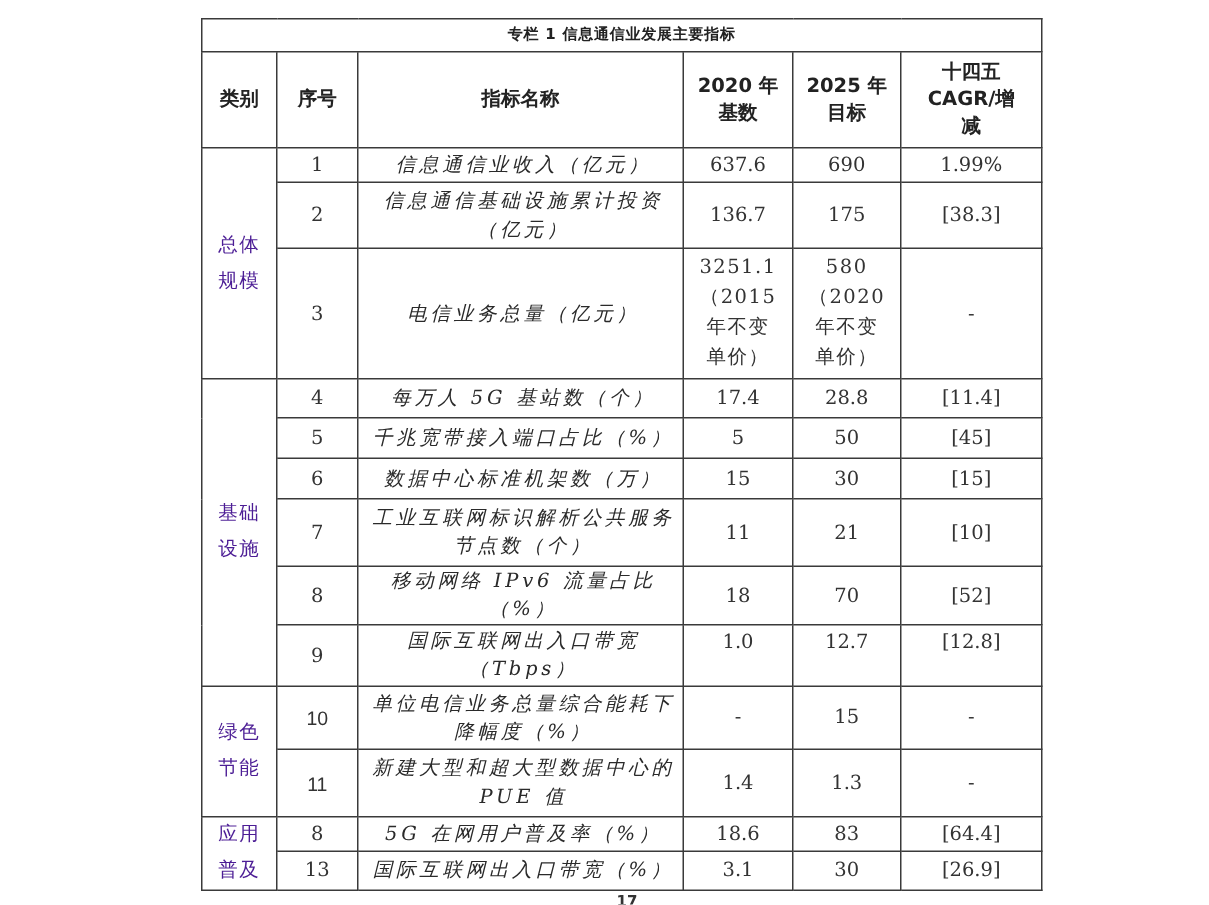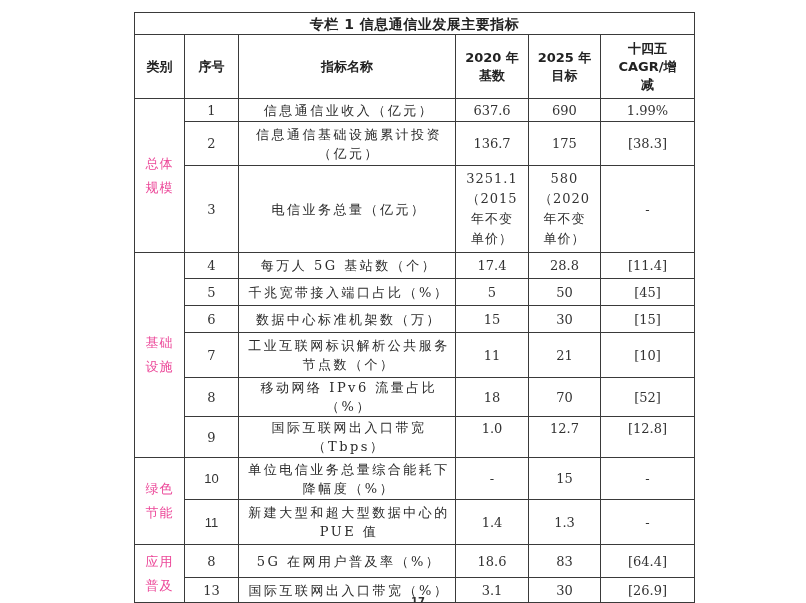--- a/index.html
+++ b/index.html
@@ -45,39 +45,40 @@
     font-weight: normal;
     box-sizing: border-box;
   }
   table.ind th {
     font-family: "DejaVu Sans", "Liberation Sans", sans-serif;
     font-weight: bold;
     color: #222;
   }
   .title-cell {
     height: 22px;
-    font-size: 14px;
+    font-size: 10px;
     letter-spacing: 0.5px;
     line-height: 20px !important;
   }
   .hdr-row th { height: 64px; font-size: 13px; }
   .hdr-row th.narrow { line-height: 18px; }
   .cat {
     font-family: "DejaVu Sans", "Liberation Sans", sans-serif;
     font-weight: bold;
-    color: #ec4899;
+    color: #4c1d95;
     letter-spacing: 1px;
     line-height: 24px !important;
     padding: 0 6px !important;
   }
   td.name {
     text-align: center;
     padding-left: 7px !important;
     letter-spacing: 2.5px;
     line-height: 19px !important;
+    font-style: italic;
   }
   td.num { color: #333; }
   td.seq { color: #333; }
   td.seq.sans { font-family: Liberation Sans, sans-serif; }
   td.stack { line-height: 20px !important; letter-spacing: 1px; }
   td.top { vertical-align: top !important; padding-top: 2px !important; }
   .page-num {
     position: absolute;
     left: 411px;
     top: 596px;
@@ -227,21 +228,21 @@
   </tr>
 
   <tr style="height:45px">
     <td class="seq sans">11</td>
     <td class="name">新建大型和超大型数据中心的 PUE 值</td>
     <td class="num">1.4</td>
     <td class="num">1.3</td>
     <td class="num">-</td>
   </tr>
 
-  <tr style="height:33px">
+  <tr style="height:23px">
     <td rowspan="2" class="cat">
       <div>应用</div>
       <div>普及</div>
     </td>
     <td class="seq">8</td>
     <td class="name">5G 在网用户普及率（%）</td>
     <td class="num">18.6</td>
     <td class="num">83</td>
     <td class="num">[64.4]</td>
   </tr>

